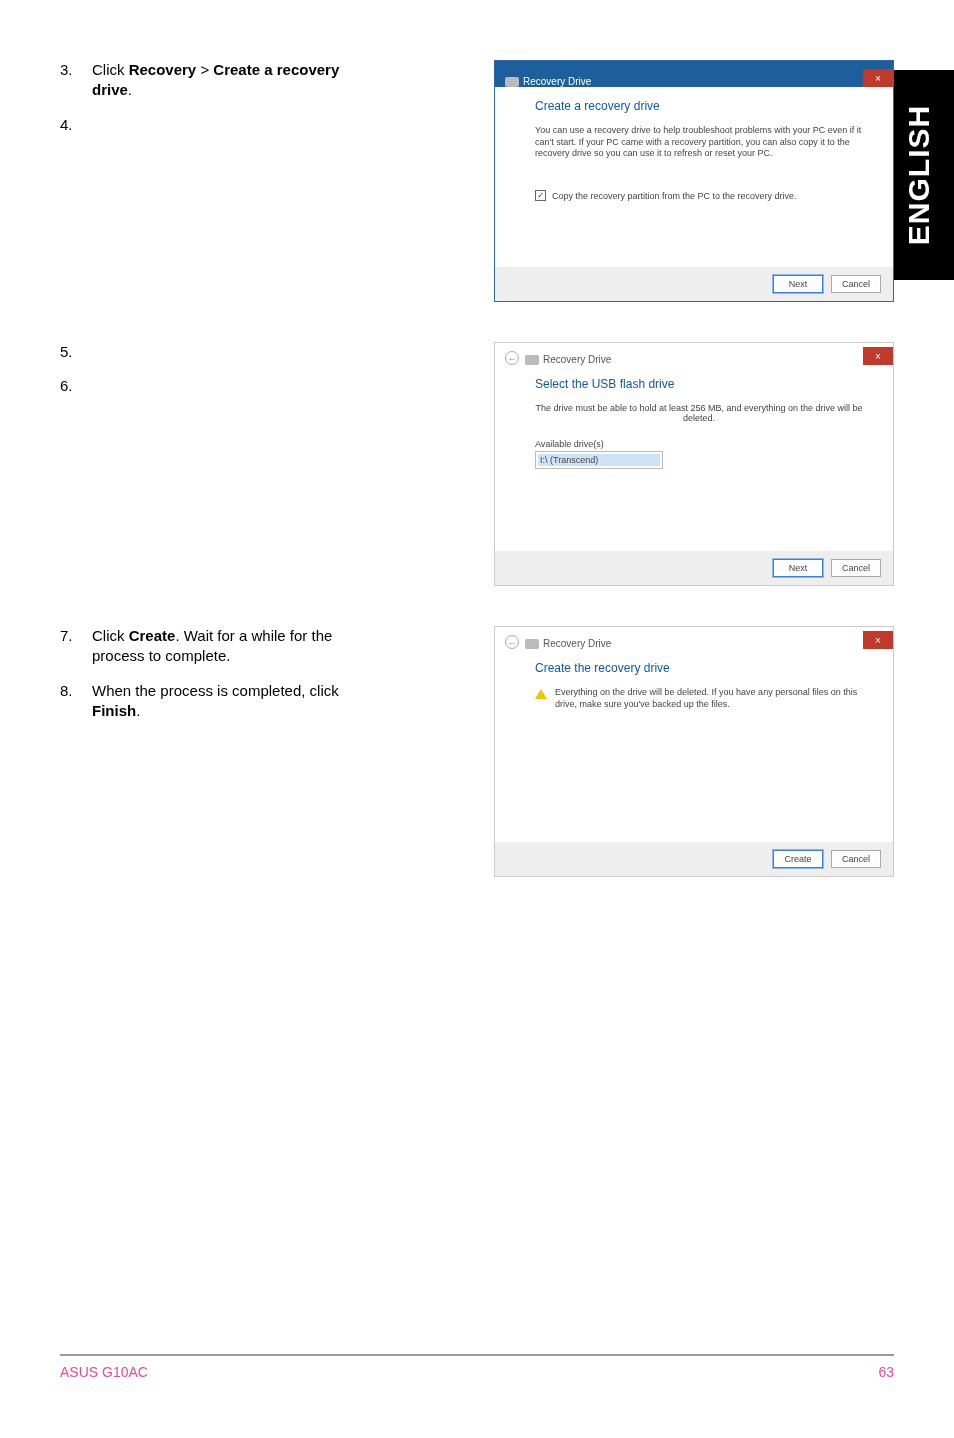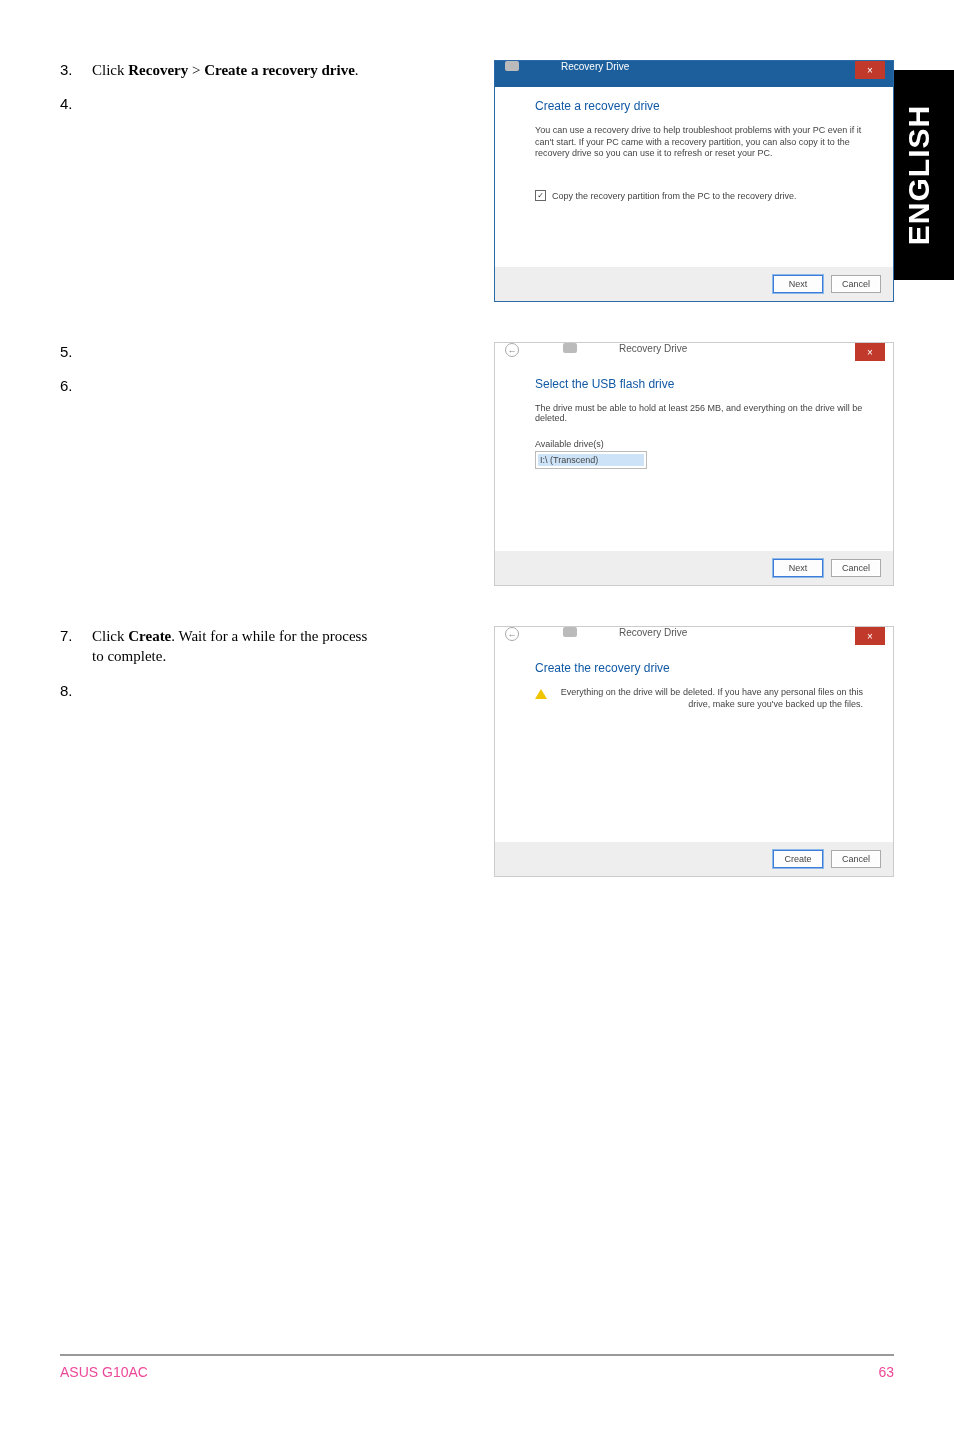--- a/index.html
+++ b/index.html
@@ -58,42 +58,41 @@
     display: flex;
     align-items: flex-start;
     margin-bottom: 14px;
     font-size: 15px;
     line-height: 1.35;
   }
   .step-num {
     width: 32px;
     flex: 0 0 32px;
   }
-  .step-body { flex: 1; font-family: Liberation Serif, serif; }
+  .step-body { flex: 1; }
   .b { font-weight: bold; }
 
   
   .dialog {
     border: 1px solid #ccc;
     background: #fff;
     width: 400px;
     font-size: 9px;
     color: #444;
     position: relative;
     margin-left: auto;
   }
   .dialog .titlebar {
     height: 22px;
     display: flex;
-    align-items: flex-start;
+    align-items: flex-end;
     padding-left: 10px;
-    padding-right: 8px;
+    padding-right: 0;
     color: #555;
     font-size: 10px;
-    gap: 38px;
   }
   .dialog .titlebar.bluebar { background: #1c5f9c; color:#fff; height:26px; }
   .dialog .closebtn {
     margin-left: auto;
     width: 30px;
     height: 18px;
     background: #c0392b;
     display: flex;
     align-items: center;
     justify-content: center;
@@ -122,26 +121,26 @@
     font-weight: normal;
     font-size: 12px;
     margin-bottom: 12px;
   }
   .checkbox-row { display:flex; align-items:center; margin-top:30px; }
   .checkbox-row .cb {
     width:11px;height:11px;border:1px solid #666;margin-right:6px;
     display:flex;align-items:center;justify-content:center;font-size:8px;color:#333;
   }
   .listbox {
-    width:112px;border:1px solid #bbb;padding:2px;
+    width:128px;border:1px solid #bbb;padding:2px;
   }
   .listbox .sel {
     background:#cde3f8;padding:1px 2px;
   }
-  .warn-row { display:flex;text-align:right; }
+  .warn-row { display:flex; }
   .warn-row .warn-icon {
     width:0;height:0;border-left:6px solid transparent;border-right:6px solid transparent;
     border-bottom:10px solid #f0c400;margin-right:8px;margin-top:2px;
   }
   .dialog .footer {
     background:#eee;padding:8px 12px;display:flex;justify-content:flex-end;gap:8px;
   }
   .dialog .btn {
     min-width:50px;padding:3px 10px;font-size:9px;background:#fdfdfd;border:1px solid #aaa;
     box-shadow:inset 0 0 0 1px #fff;text-align:center;
@@ -221,21 +220,21 @@
     <div class="col-img">
       <div class="dialog">
         <div class="titlebar">
           <span class="back-arrow">←</span>
           <span class="drive-icon"></span>
           <span>Recovery Drive</span>
           <div class="closebtn">×</div>
         </div>
         <div class="content">
           <h4>Select the USB flash drive</h4>
-          <div style="margin-bottom:16px;">The drive must be able to hold at least 256 MB, and everything on the drive will be deleted.</div>
+          <div style="margin-bottom:16px;text-align:center;">The drive must be able to hold at least 256 MB, and everything on the drive will be deleted.</div>
           <div style="margin-bottom:2px;">Available drive(s)</div>
           <div class="listbox">
             <div class="sel">I:\ (Transcend)</div>
           </div>
           <div style="height:70px;"></div>
         </div>
         <div class="footer">
           <div class="btn primary">Next</div>
           <div class="btn">Cancel</div>
         </div>
@@ -247,20 +246,23 @@
     <div class="col-text">
       <ol class="steps">
         <li>
           <span class="step-num">7.</span>
           <span class="step-body">
             <span>Click </span><span class="b">Create</span><span>. Wait for a while for the process to complete.</span>
           </span>
         </li>
         <li>
           <span class="step-num">8.</span>
+          <span class="step-body">
+            <span>When the process is completed, click </span><span class="b">Finish</span><span>.</span>
+          </span>
         </li>
       </ol>
     </div>
 
     <div class="col-img">
       <div class="dialog">
         <div class="titlebar">
           <span class="back-arrow">←</span>
           <span class="drive-icon"></span>
           <span>Recovery Drive</span>

